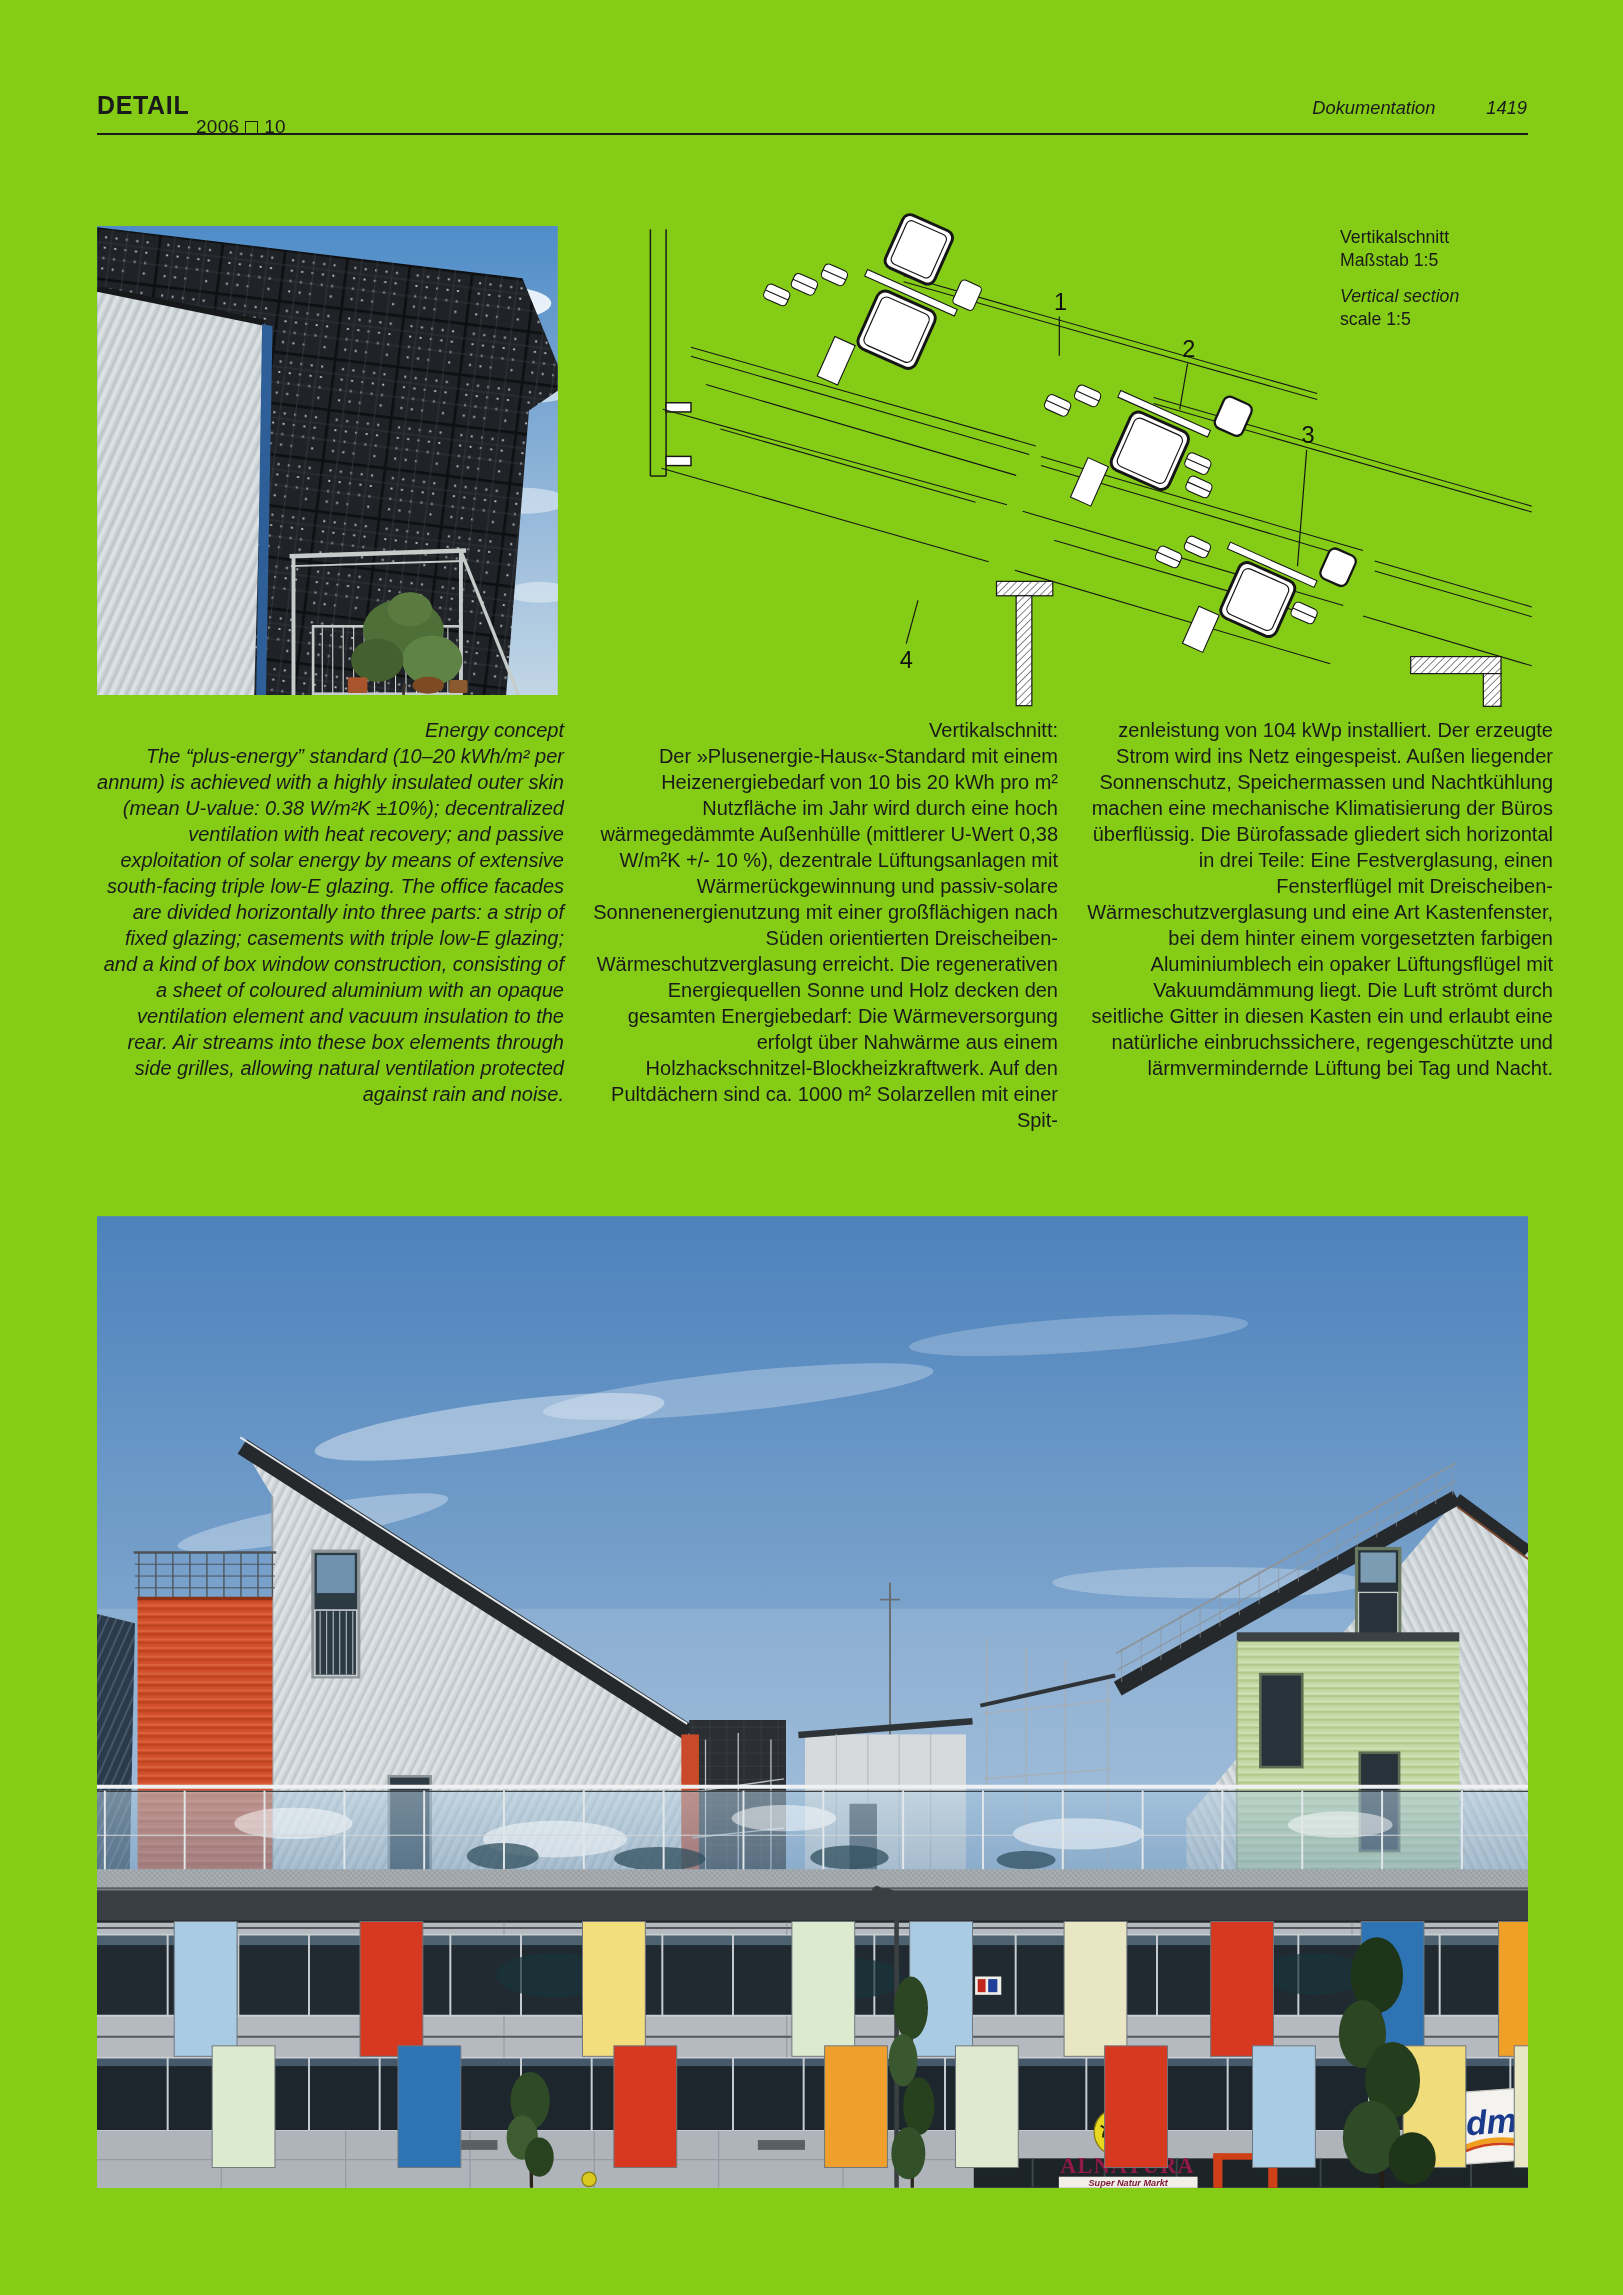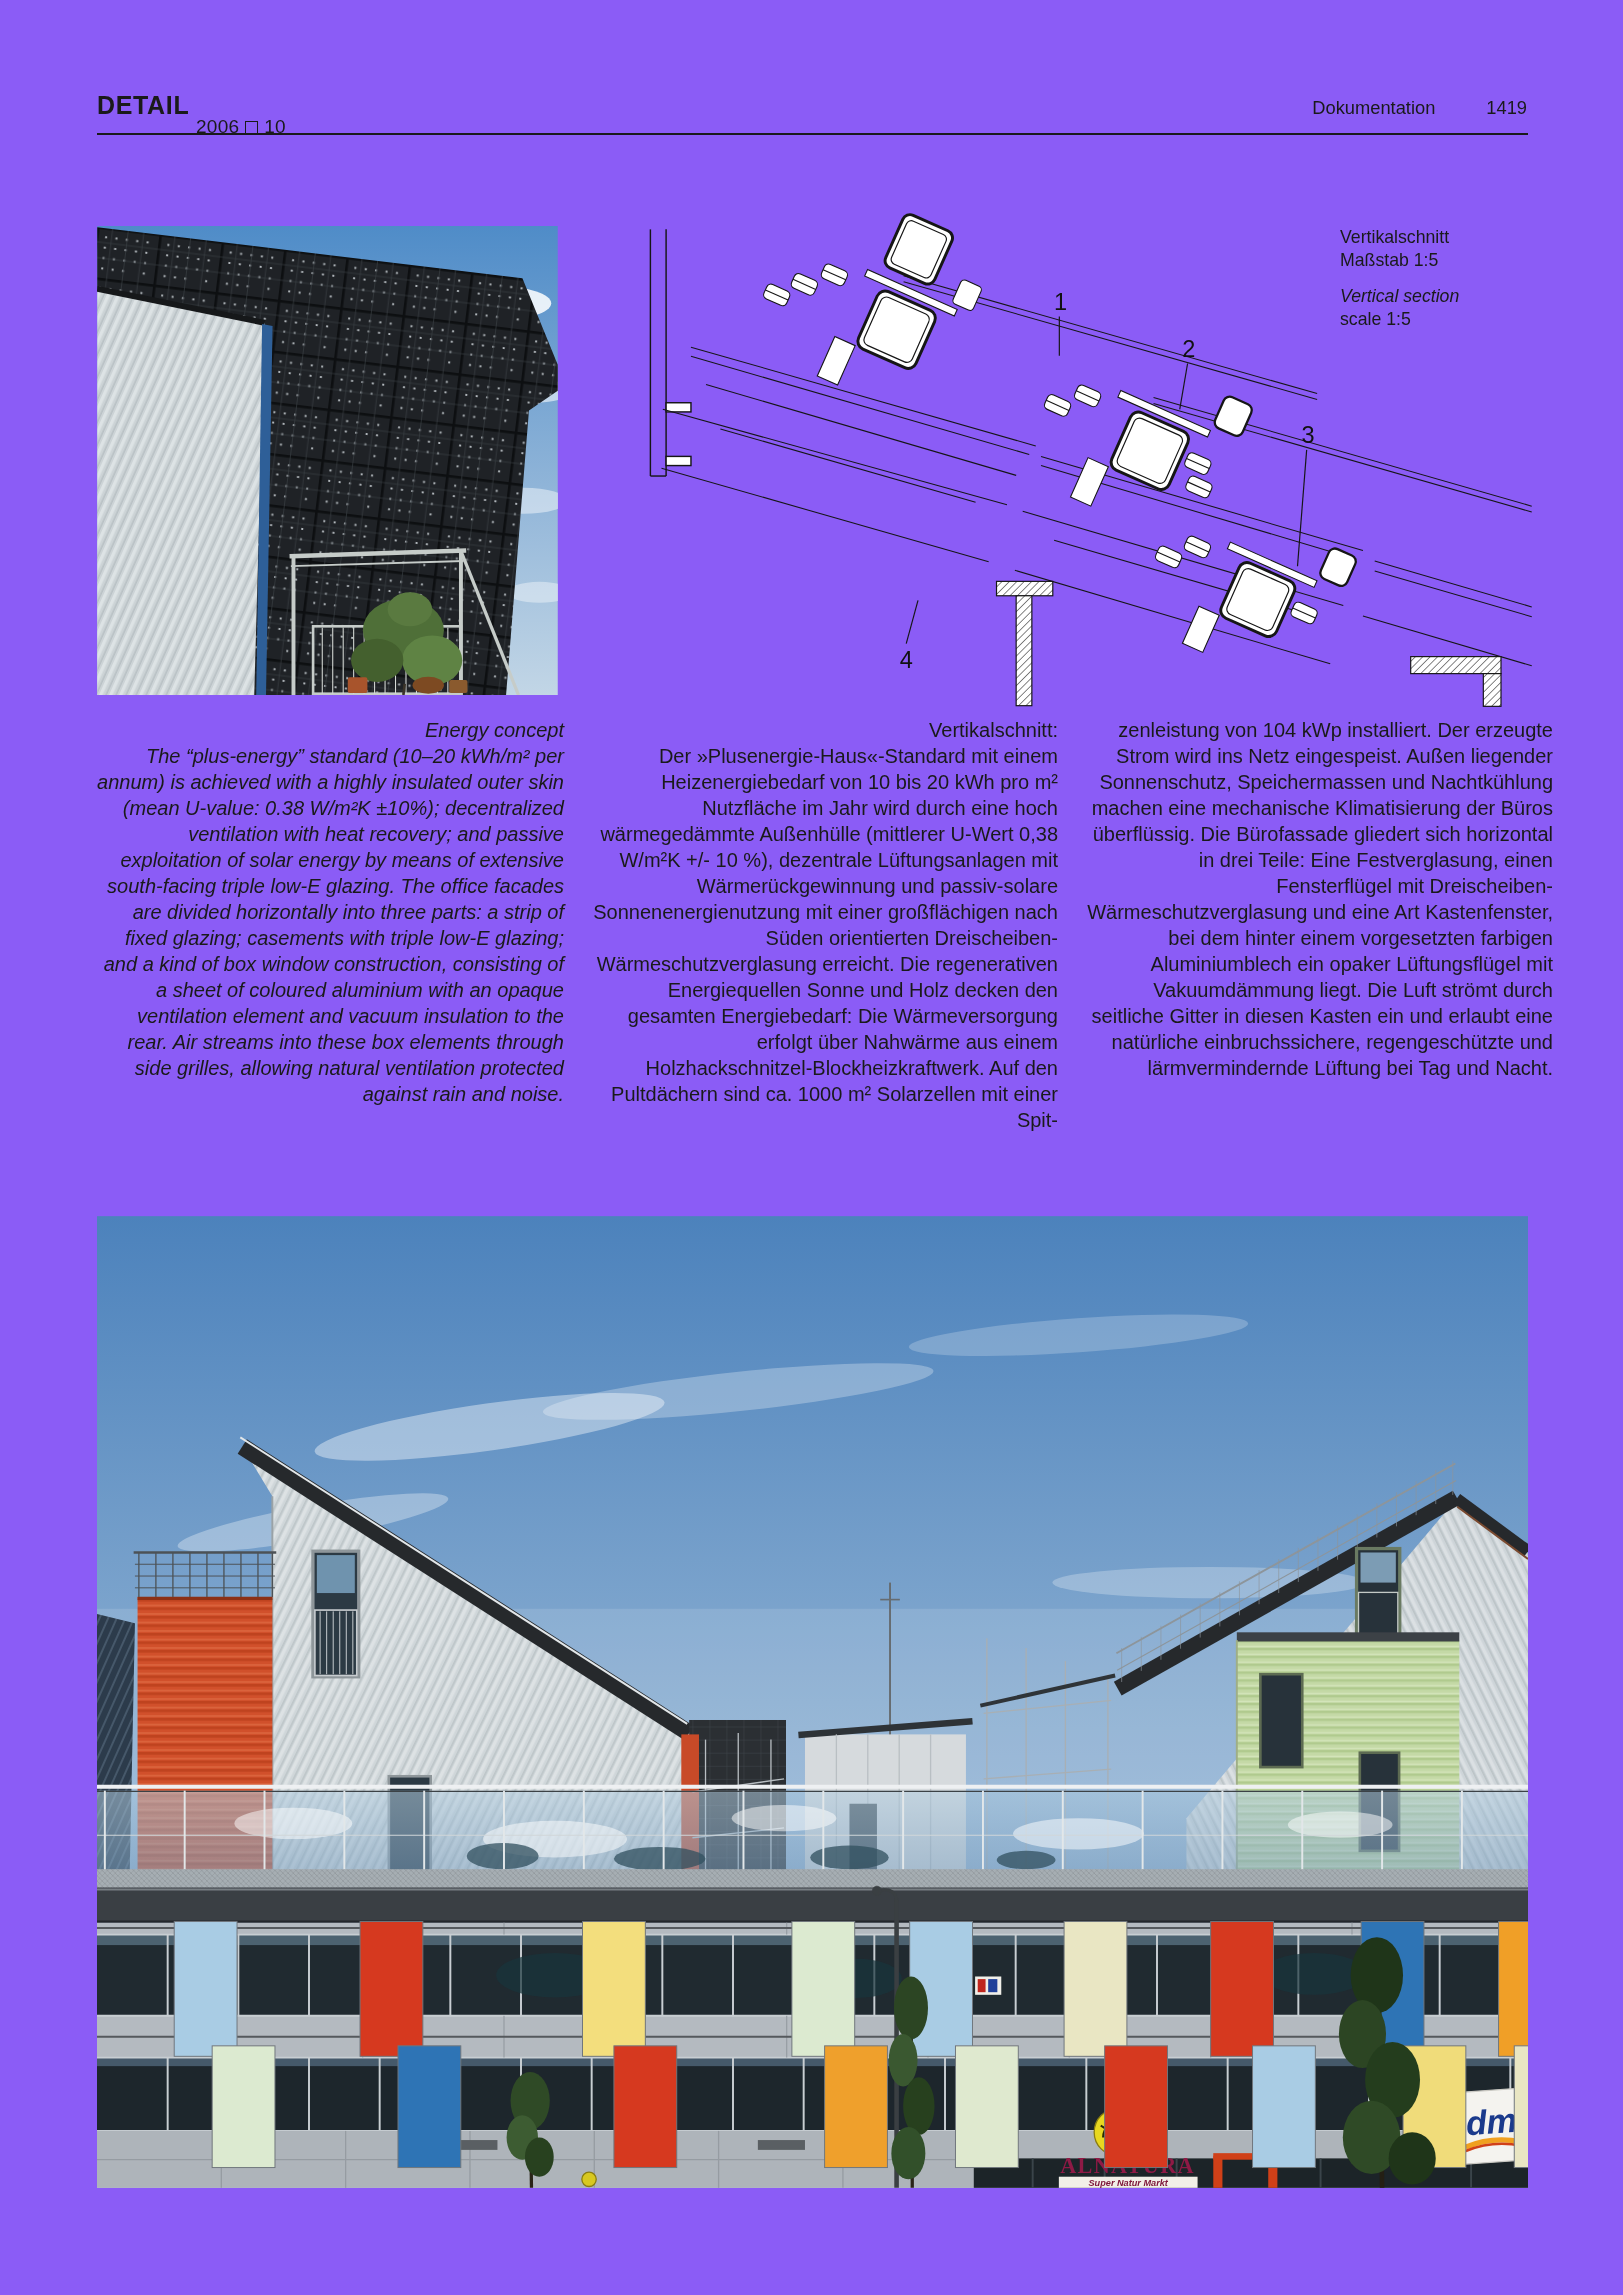--- a/index.html
+++ b/index.html
@@ -1,24 +1,24 @@
 <!DOCTYPE html>
 <html style="font-size:10.5px"><head>
 <meta charset="utf-8">
 <style>
   html,body{margin:0;padding:0;background:#ffffff;}
-  .page{position:relative;width:1623px;height:2295px;background:#8b5cf6;overflow:hidden;
+  .page{position:relative;width:1623px;height:2295px;background:#84cc16;overflow:hidden;
         font-family:"Liberation Sans", sans-serif;color:#1a1a1a;}
   
   .hdr-brand{position:absolute;left:97px;top:90px;font-size:26px;font-weight:bold;
              letter-spacing:0.7px;transform:scaleX(.96);transform-origin:left;}
   .hdr-issue{position:absolute;left:196px;top:96px;font-size:19px;letter-spacing:0.3px;margin-top:20px;}
   .issue-row{display:flex;align-items:center;gap:5.9px;}
   .sq{display:inline-block;width:11px;height:11px;border:1.6px solid #1a1a1a;}
-  .hdr-right{position:absolute;right:96px;top:97px;font-size:18.3px;display:flex;gap:51px;}
+  .hdr-right{position:absolute;right:96px;top:97px;font-size:18.3px;display:flex;gap:51px;font-style:italic;}
   .rule{position:absolute;left:97px;top:133px;width:1431px;height:1.6px;background:#1a1a1a;}
   
   .dlabel{position:absolute;left:1340px;top:226px;font-size:17.7px;line-height:23px;}
   .dlabel .en{margin-top:13px;font-style:italic;}
   
   .col{position:absolute;top:717px;width:467px;font-size:20px;line-height:26px;text-align:right;}
   .col.en{left:97px;font-style:italic;}
   .col.de1{left:591px;}
   .col.de2{left:1086px;}
   .col .t{display:block;}

